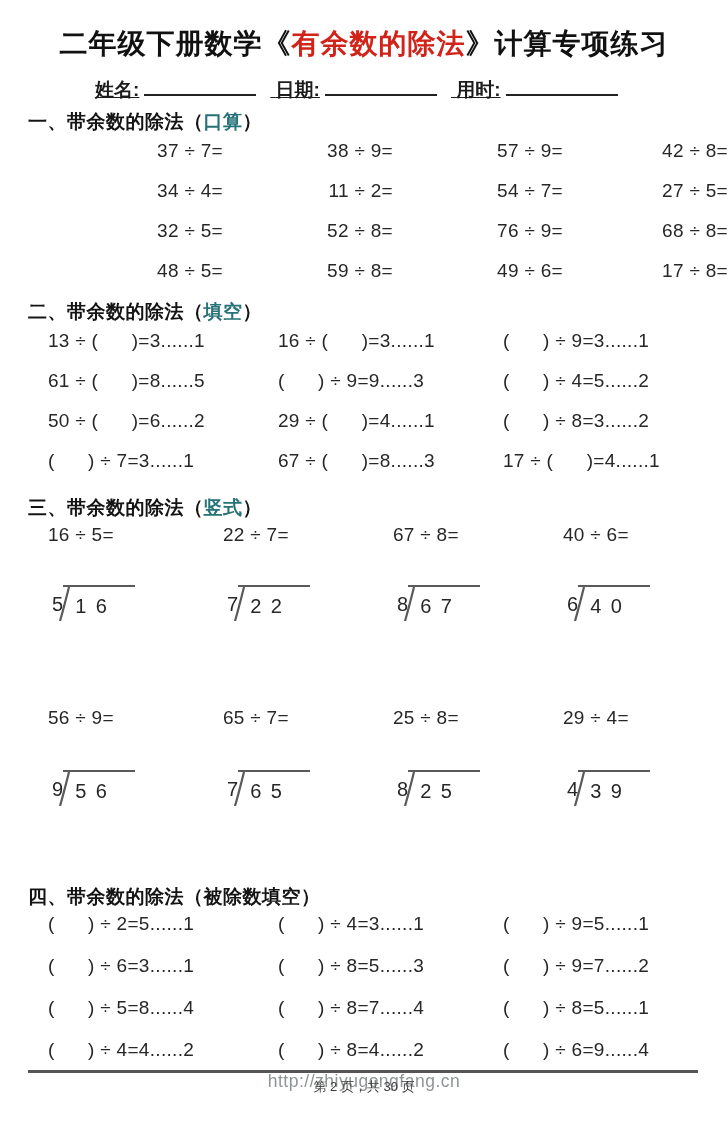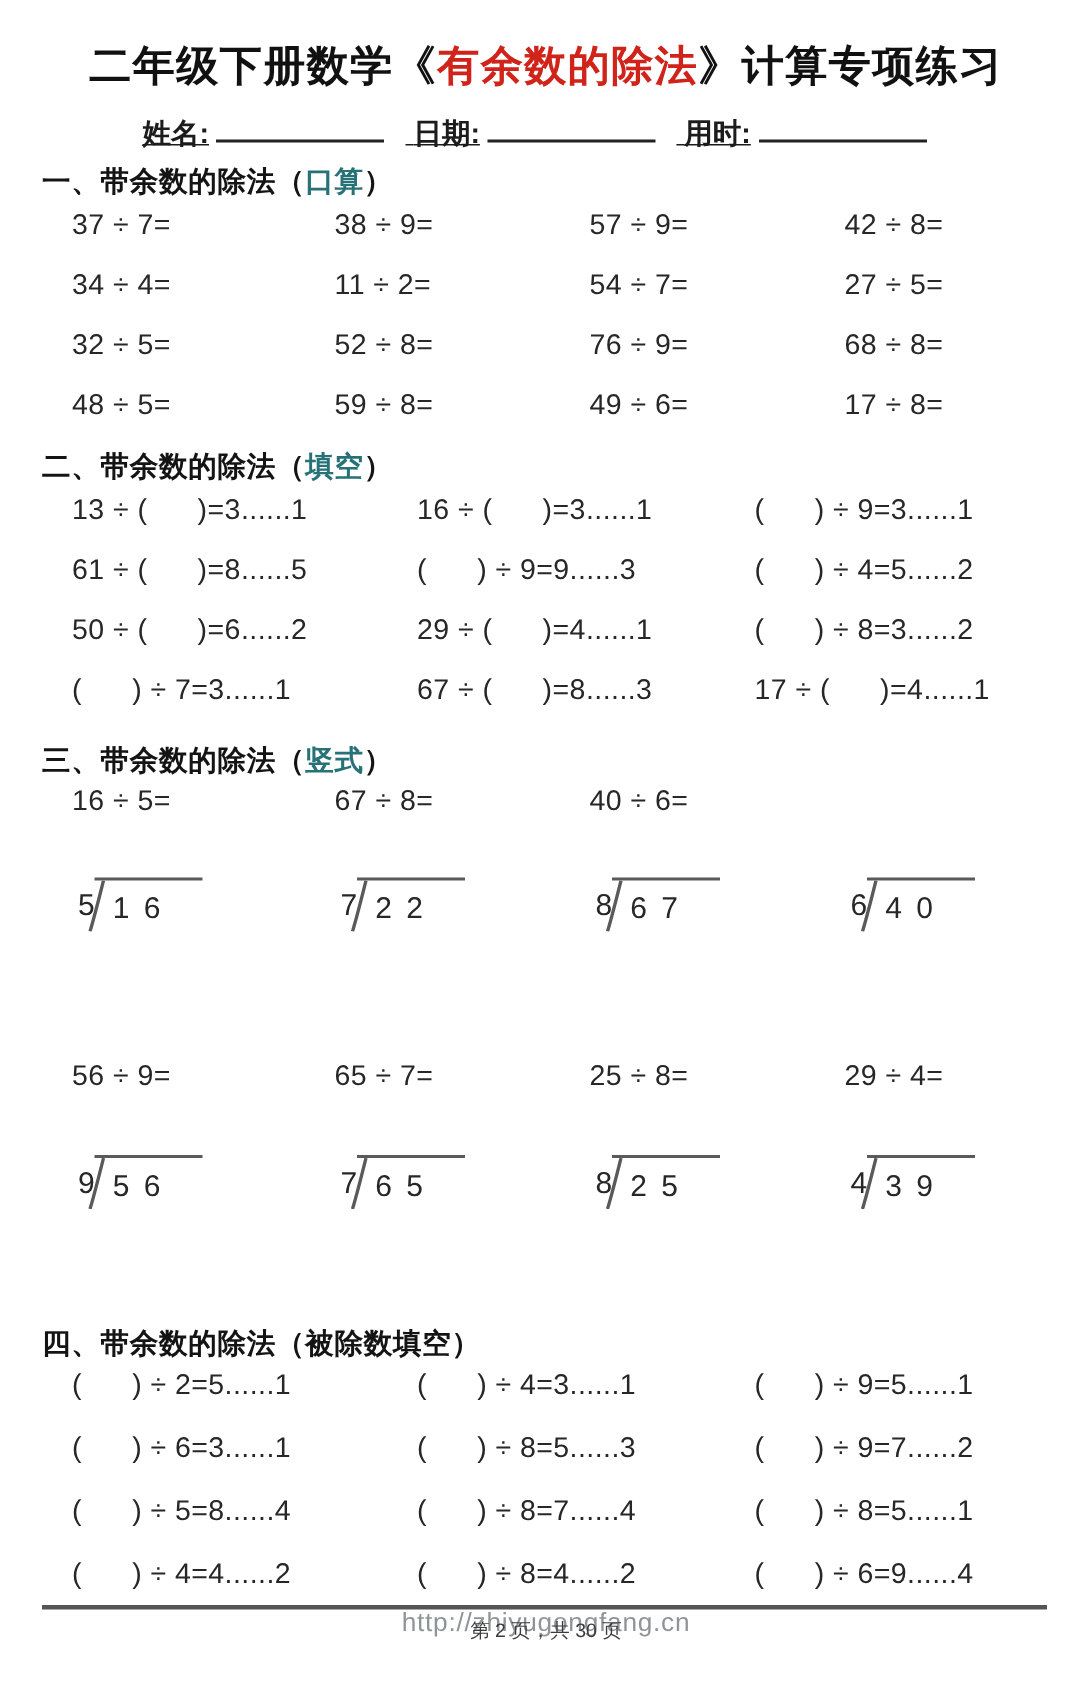--- a/index.html
+++ b/index.html
@@ -69,21 +69,21 @@
   .prob {
     font-size: 19px;
     color: #272727;
     line-height: 24px;
     white-space: pre;
     letter-spacing: 0.3px;
   }
 
   
   #s1-heading { margin-top: 6px; }
-  #s1-grid { row-gap: 16px; }
+  #s1-grid { row-gap: 16px; text-align: right; }
   #s2-heading { margin-top: 16px; }
   #s3-heading { margin-top: 22px; }
   #s3-problems-1 { margin-top: 2px; }
   #s3-longdiv-1 { margin-top: 38px; }
   #s3-problems-2 { margin-top: 85px; }
   #s3-longdiv-2 { margin-top: 40px; }
   #s4-heading { margin-top: 78px; }
   #s4-grid { margin-top: 2px; row-gap: 18px; }
 
   
@@ -190,20 +190,21 @@
   <span class="prob">(      ) ÷ 7=3......1</span>
   <span class="prob">67 ÷ (      )=8......3</span>
   <span class="prob">17 ÷ (      )=4......1</span>
 </div>
 
 <div class="sec-heading" id="s3-heading">
   <span>三、带余数的除法（</span><span class="teal">竖式</span><span>）</span>
 </div>
 <div class="grid4" id="s3-problems-1">
   <span class="prob">16 ÷ 5=</span>
+  <span class="prob">22 ÷ 7=</span>
   <span class="prob">67 ÷ 8=</span>
   <span class="prob">40 ÷ 6=</span>
 </div>
 <div class="ldrow" id="s3-longdiv-1">
   <div class="ldcell">
     <span class="ld-divisor">5</span>
     <span class="ld-top">
       <svg class="ld-slash" width="14" height="34" viewBox="0 0 14 34">
           <path d="M12 0 C 9 12, 6 24, 3 34" stroke="#5a5a5a" stroke-width="2.2" fill="none"></path>
         </svg>

